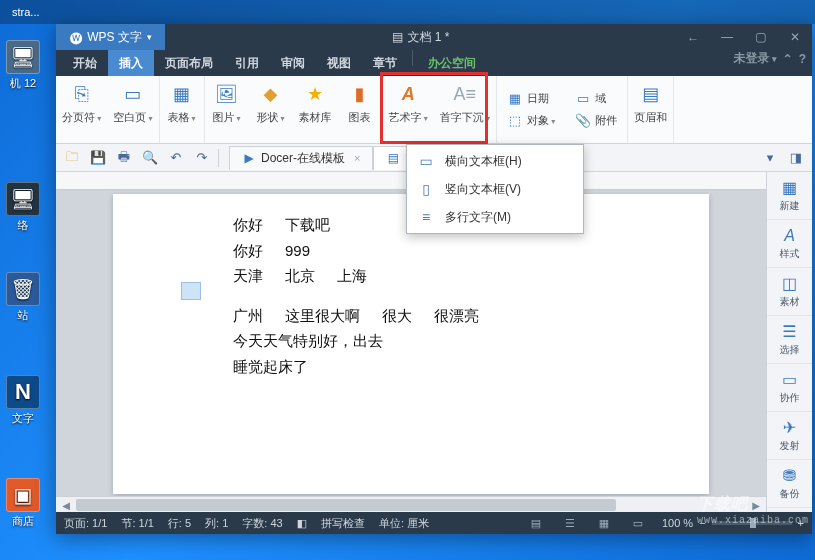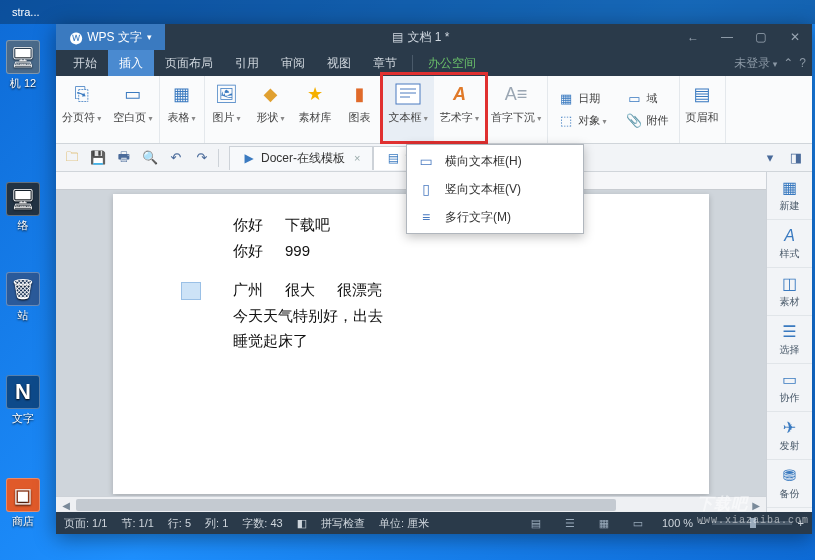--- a/index.html
+++ b/index.html
@@ -17,21 +17,21 @@
 .watermark { position:absolute; right:6px; bottom:34px; color:rgba(255,255,255,.55); font-size:16px; font-style:italic; font-weight:bold; letter-spacing:1px; pointer-events:none; z-index:200; }
 .watermark sub { font-size:10px; display:block; text-align:right; font-style:normal; font-weight:normal;font-family:Liberation Mono, monospace; }
 
 .wps { position:absolute; top:24px; left:56px; width:756px; height:510px; background:#fff; box-shadow:0 4px 20px rgba(0,0,0,.4); display:flex; flex-direction:column; }
 .titlebar { height:26px; background:#2a3a4a; display:flex; align-items:center; color:#cfd6dd; }
 .titlebar .app { background:#3a7ac0; color:#fff; padding:0 14px; height:26px; display:flex; align-items:center; gap:5px; font-size:12px; }
 .titlebar .doc { flex:1; text-align:center; color:#d0d8e0; font-size:12px; display:flex; align-items:center; justify-content:center; gap:4px; }
 .titlebar .winctl { display:flex; }
 .titlebar .winctl span { width:34px; height:26px; display:flex; align-items:center; justify-content:center; color:#9aa6b3; font-size:12px; }
 
-.menubar { height:26px; background:#2a3a4a; display:flex; align-items:center; color:#cfd6dd; padding:0 6px; }
+.menubar { height:26px; background:#2a3a4a; display:flex; align-items:flex-start; color:#cfd6dd; padding:0 6px;font-weight:bold; }
 .menubar .mi { padding:0 11px; line-height:26px; font-size:12px; cursor:pointer; }
 .menubar .mi.active { background:#4a8ad0; color:#fff; }
 .menubar .sep { width:1px; height:16px; background:#4a5a6a; margin:0 4px; }
 .menubar .right { margin-left:auto; display:flex; align-items:center; gap:6px; color:#8a97a4; }
 .menubar .right .drop::after{content:" ▾"; font-size:9px;}
 
 .ribbon { height:68px; background:#fafbfc; border-bottom:1px solid #d0d5da; display:flex; align-items:stretch; position:relative; }
 .rgroup { display:flex; align-items:stretch; border-right:1px solid #e4e8ec; }
 .rbtn { min-width:44px; padding:4px 6px 2px; display:flex; flex-direction:column; align-items:center; justify-content:flex-start; font-size:11px; color:#444; cursor:pointer; position:relative; }
 .rbtn .ric { width:28px; height:28px; margin-bottom:2px; display:flex; align-items:center; justify-content:center; font-size:18px; color:#3a7ac0; }
@@ -163,31 +163,20 @@
       <div class="rbtn">
           <div class="ric" style="color:#f5b000;">★</div>
           <span class="lbl">素材库</span>
         </div>
       <div class="rbtn">
           <div class="ric" style="color:#e06a2a;">▮</div>
           <span class="lbl">图表</span>
         </div>
     </div>
     <div class="rgroup">
-      <div class="rbtn drop" style="background:#e8eef5;">
-          <div class="ric">
-            <svg width="26" height="22">
-              <rect x="1" y="1" width="24" height="20" fill="#fff" stroke="#4a7ac0"></rect>
-              <line x1="5" y1="6" x2="21" y2="6" stroke="#4a7ac0"></line>
-              <line x1="5" y1="10" x2="21" y2="10" stroke="#4a7ac0"></line>
-              <line x1="5" y1="14" x2="15" y2="14" stroke="#4a7ac0"></line>
-            </svg>
-          </div>
-          <span class="lbl">文本框</span>
-        </div>
       <div class="rbtn drop">
           <div class="ric" style="color:#e07a2a;font-weight:bold;font-style:italic;">A</div>
           <span class="lbl">艺术字</span>
         </div>
       <div class="rbtn drop">
           <div class="ric" style="color:#9aa6b3;">A≡</div>
           <span class="lbl">首字下沉</span>
         </div>
     </div>
     <div class="rgroup">
@@ -269,23 +258,29 @@
         <div class="page">
           <div class="tag"></div>
           <p>
               <span>你好</span>
               <span>下载吧</span>
             </p>
           <p>
               <span>你好</span>
               <span>999</span>
             </p>
+          <p>
+              <span>天津</span>
+              <span>北京</span>
+              <span>上海</span>
+            </p>
           <p style="height:14px;"></p>
           <p>
               <span>广州</span>
+              <span>这里很大啊</span>
               <span>很大</span>
               <span>很漂亮</span>
             </p>
           <p>
               <span>今天天气特别好，出去</span>
             </p>
           <p>
               <span>睡觉起床了</span>
             </p>
         </div>

